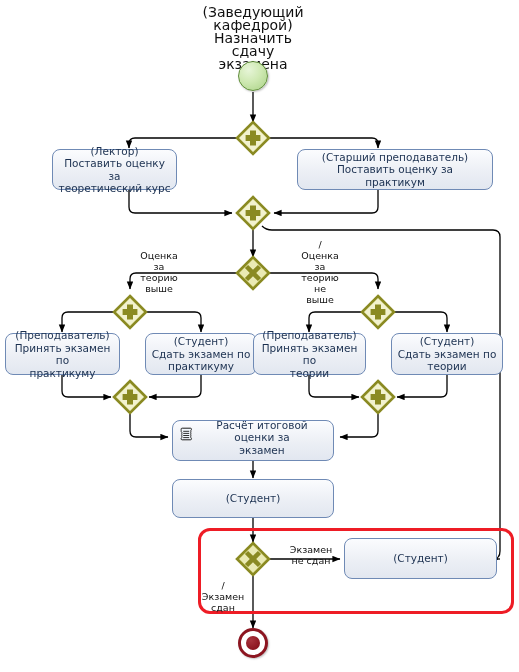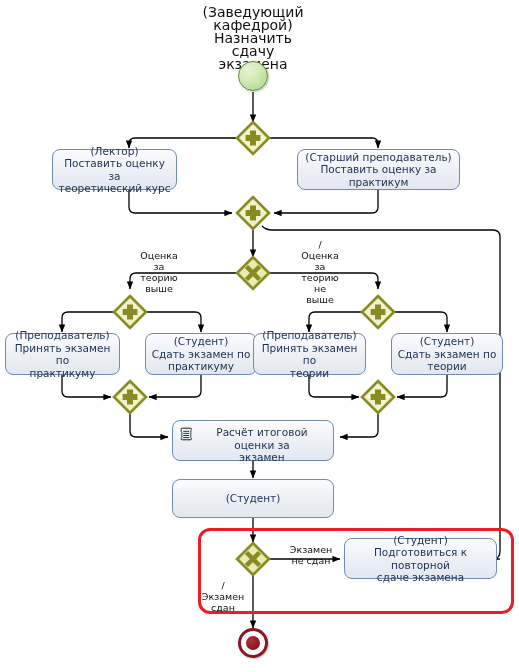--- a/index.html
+++ b/index.html
@@ -144,21 +144,21 @@
   </div>
 
   <div class="node task" style="left:52px;top:149px;width:125px;height:41px;">
     <div>
       <span class="lane">(Лектор)</span>
       <span style="white-space:pre-line">Поставить оценку за
 теоретический курс</span>
     </div>
   </div>
 
-  <div class="node task" style="left:297px;top:149px;width:163px;height:41px;">
+  <div class="node task" style="left:297px;top:149px;width:196px;height:41px;">
     <div>
       <span class="lane">(Старший преподаватель)</span>
       <span style="white-space:pre-line">Поставить оценку за
 практикум</span>
     </div>
   </div>
 
   <div class="node gw" style="left:236px;top:196px;">
     <svg viewBox="0 0 34 34" xmlns="http://www.w3.org/2000/svg">
       <path d="M17,1 L33,17 L17,33 L1,17 Z" fill="#dcdc9a" stroke="#8a8a22" stroke-width="2.6"></path>
@@ -239,21 +239,21 @@
     </svg>
   </div>
   <div class="node gw" style="left:361px;top:380px;">
     <svg viewBox="0 0 34 34" xmlns="http://www.w3.org/2000/svg">
       <path d="M17,1 L33,17 L17,33 L1,17 Z" fill="#dcdc9a" stroke="#8a8a22" stroke-width="2.6"></path>
       <path d="M17,3.4 L30.6,17 L17,30.6 L3.4,17 Z" fill="#f2f2cf" stroke="none"></path>
       <path d="M14,9.6 h6 v4.4 h4.4 v6 h-4.4 v4.4 h-6 v-4.4 h-4.4 v-6 h4.4 z" fill="#8a8a22"></path>
     </svg>
   </div>
 
-  <div class="node script-task" style="left:172px;top:420px;width:162px;height:41px;position:absolute;">
+  <div class="node script-task" style="left:172px;top:420px;width:162px;height:41px;position:absolute;align-items:flex-end;">
     <svg class="script-icon" viewBox="0 0 16 16" xmlns="http://www.w3.org/2000/svg">
       <path d="M3.2,1.2 h8.2 c1.3,0 1.3,1.2 0.7,1.9 c-0.5,0.6 -0.5,1.3 0,1.8
                c-0.6,0.7 -0.6,1.4 0,2.0 c-0.6,0.7 -0.6,1.4 0,2.0
                c-0.6,0.7 -0.6,1.4 0,2.0 c0.6,0.7 0.6,1.9 -0.7,1.9 h-8.2
                c-1.3,0 -1.4,-1.2 -0.7,-1.9 c0.6,-0.6 0.6,-1.3 0,-2.0
                c0.6,-0.7 0.6,-1.4 0,-2.0 c0.6,-0.7 0.6,-1.4 0,-2.0
                c-0.6,-0.6 -0.6,-1.3 0,-1.8 c-0.7,-0.7 -0.6,-1.9 0.7,-1.9 z" fill="#f2f7fc" stroke="#1b1b1b" stroke-width="1"></path>
       <g stroke="#1b1b1b" stroke-width="0.9" stroke-linecap="round">
         <path d="M4.6,4.3 h5.2"></path>
           <path d="M4.6,6.4 h5.2"></path>
@@ -286,22 +286,20 @@
 
   <div class="flabel" style="left:281px;top:544px;width:60px;">Экзамен
 не сдан</div>
   <div class="flabel" style="left:196px;top:580px;width:54px;">/
 Экзамен
 сдан</div>
 
   <div class="node task" style="left:344px;top:538px;width:153px;height:41px;">
     <div>
       <span class="lane">(Студент)</span>
-      <span style="white-space:pre-line">Подготовиться к повторной
-сдаче экзамена</span>
     </div>
   </div>
 
   <div class="node end-ev" style="left:238px;top:628px;">
     <i></i>
   </div>
 
 </div>
 
 </body></html>

